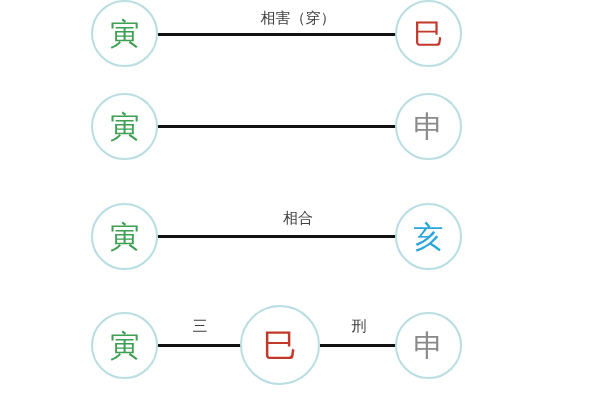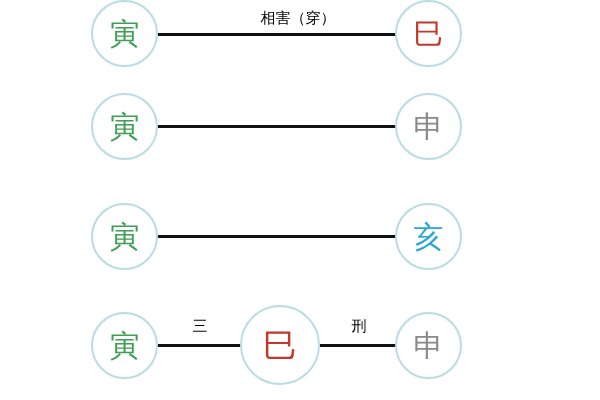--- a/index.html
+++ b/index.html
@@ -58,21 +58,21 @@
     height: 3px;
     background: #111111;
     z-index: 1;
   }
 
   
   .link-label {
     position: absolute;
     font-family: "DejaVu Sans", "Liberation Sans", sans-serif;
     font-size: 15px;
-    color: #000000;
+    color: #404040;
     white-space: nowrap;
     z-index: 2;
     text-align: center;
   }
 </style>
 </head>
 <body>
 
 <div id="diagram">
 
@@ -96,20 +96,21 @@
       <span class="glyph" style="color:#3f9f55;">寅</span>
     </div>
 
     <div class="node" style="left:395px; top:0px; width:67px; height:67px;">
       <span class="glyph" style="color:#8a8a8a;">申</span>
     </div>
   </div>
 
   <div class="row" style="top:203px; height:67px;">
     <div class="link" style="left:158px; top:32px; width:240px;"></div>
+    <div class="link-label" style="left:218px; top:6px; width:160px;">相合</div>
 
     <div class="node" style="left:91px; top:0px; width:67px; height:67px;">
       <span class="glyph" style="color:#3f9f55;">寅</span>
     </div>
 
     <div class="node" style="left:395px; top:0px; width:67px; height:67px;">
       <span class="glyph" style="color:#2aa7d8;">亥</span>
     </div>
   </div>
 

